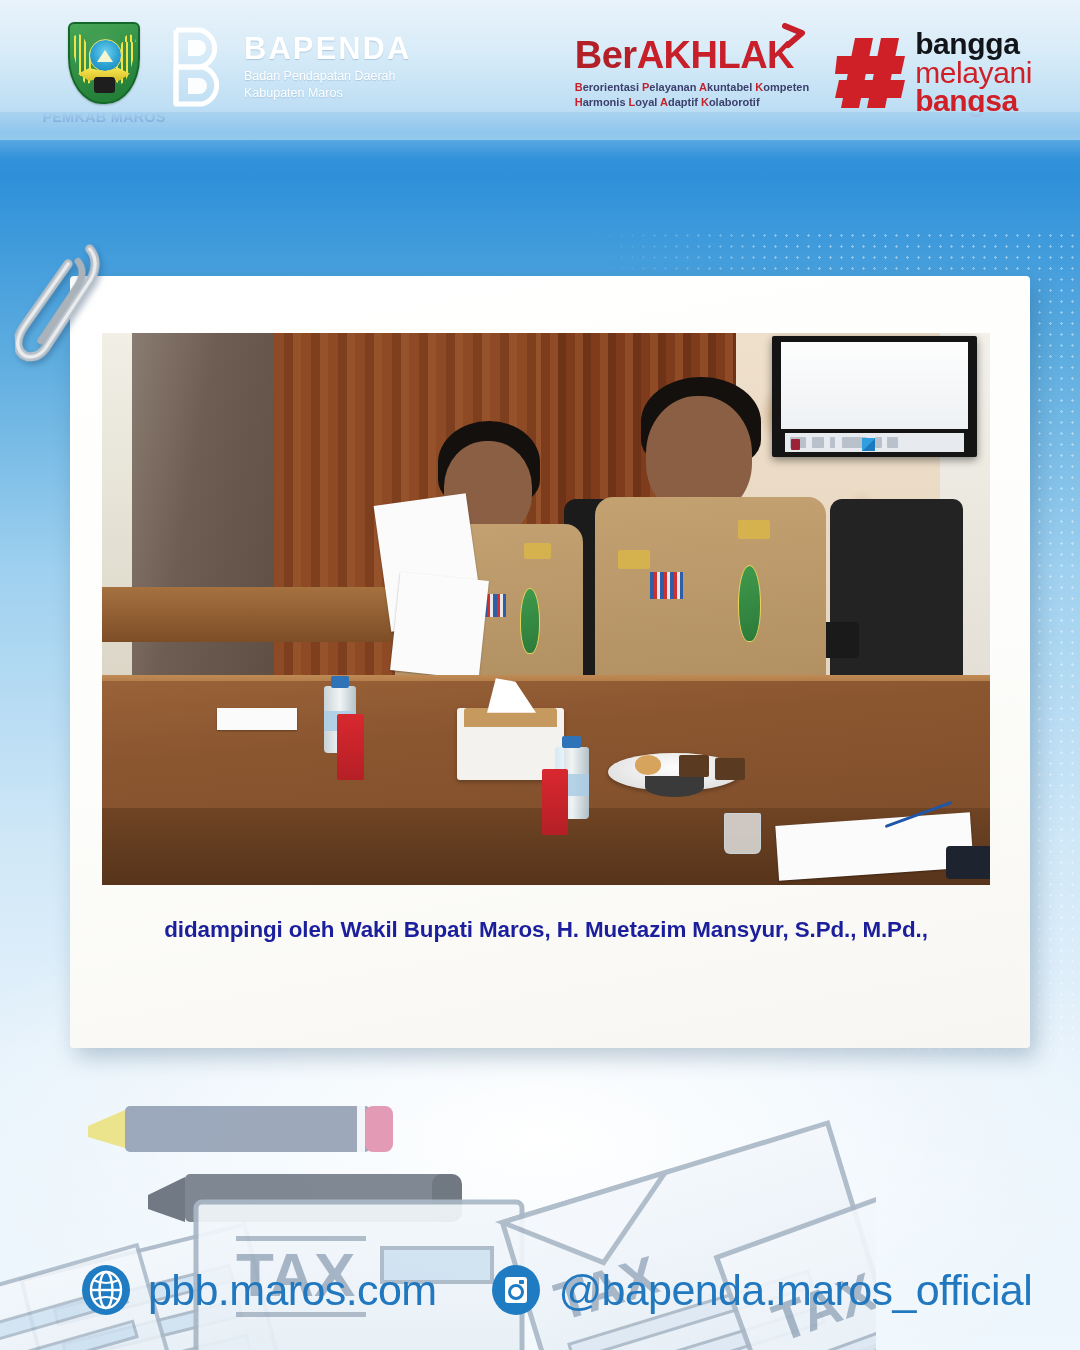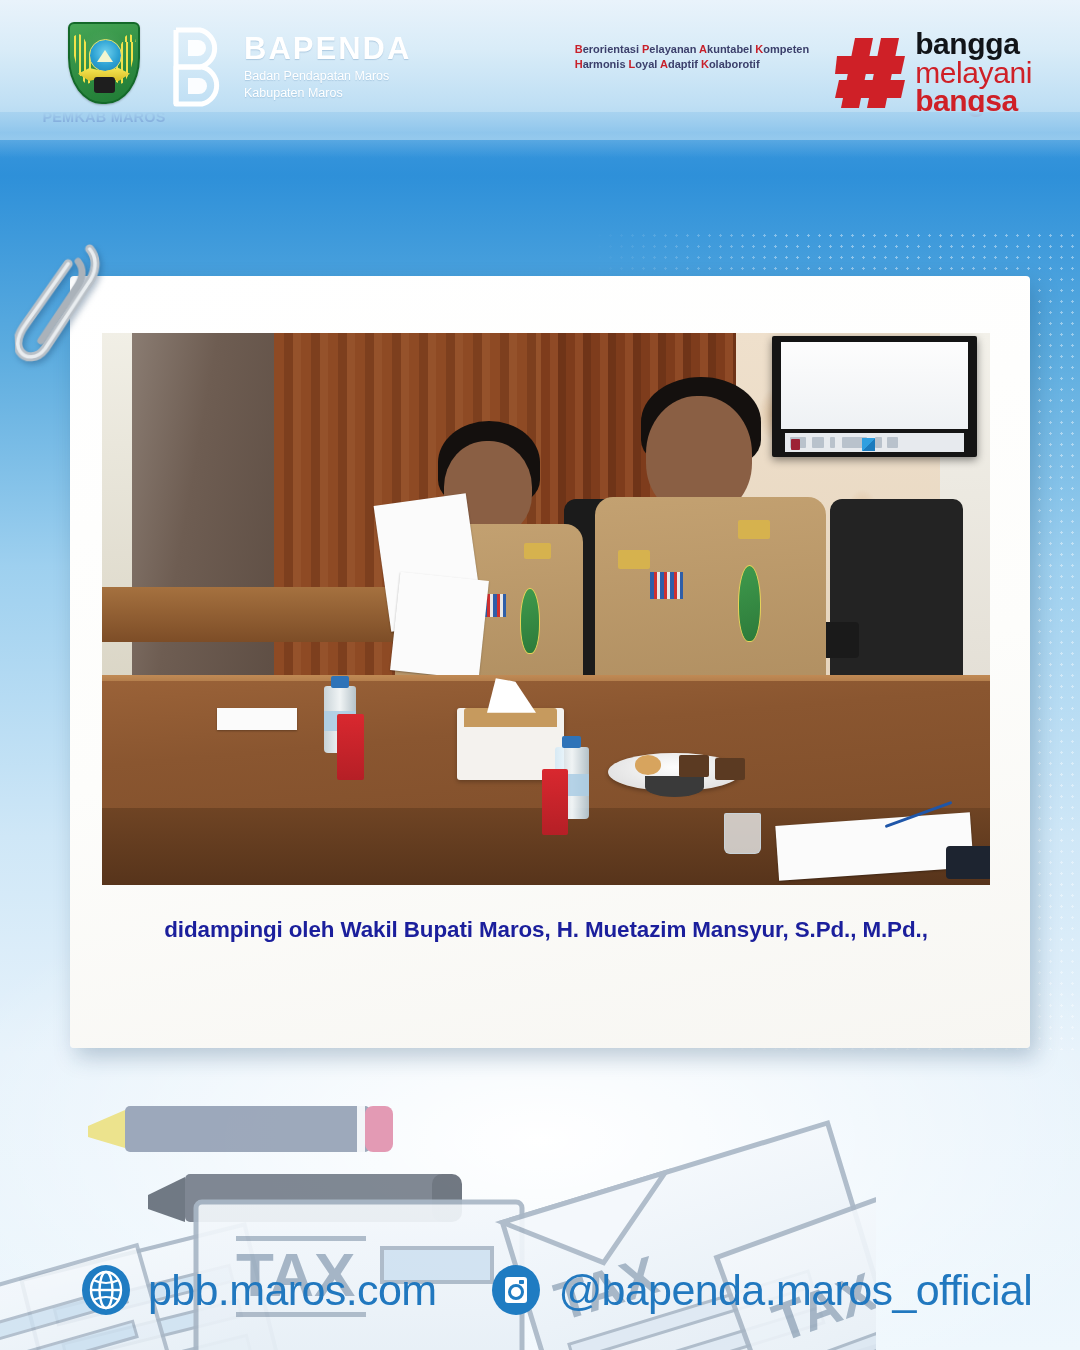--- a/index.html
+++ b/index.html
@@ -429,29 +429,35 @@
           <path d="M6 4 H30 a19 19 0 0 1 0 37 H6" stroke="#fff" stroke-width="5" fill="none" stroke-linejoin="round"></path>
           <path d="M6 41 H32 a19 19 0 0 1 0 37 H6 Z" stroke="#fff" stroke-width="5" fill="none" stroke-linejoin="round"></path>
           <circle cx="27" cy="22" r="7" fill="#fff" opacity=".0"></circle>
           <path d="M18 14 h10 a8 8 0 0 1 0 16 h-10 Z" fill="#ffffff" opacity=".92"></path>
           <path d="M18 52 h11 a8 8 0 0 1 0 16 h-11 Z" fill="#ffffff" opacity=".92"></path>
         </svg>
       </div>
       <div class="bapenda-text">
         <div class="bapenda-title">BAPENDA</div>
         <div class="bapenda-sub">
-          <div>Badan Pendapatan Maros</div>
+          <div>Badan Pendapatan Daerah</div>
           <div>Kabupaten Maros</div>
         </div>
       </div>
     </div>
   </div>
 
   <div class="hdr-right">
     <div class="akhlak">
+      <div class="akhlak-title">
+        <span class="ber">Ber</span><span>AKHLAK</span>
+        <svg class="akhlak-swoosh" viewBox="0 0 26 26">
+          <path d="M3 3 L20 10 L6 22" stroke="#c8202a" stroke-width="6" fill="none" stroke-linecap="round" stroke-linejoin="round"></path>
+        </svg>
+      </div>
       <div class="akhlak-sub">
         <div><span class="cap">B</span>erorientasi <span class="cap">P</span>elayanan <span class="cap">A</span>kuntabel <span class="cap">K</span>ompeten</div>
         <div><span class="cap">H</span>armonis <span class="cap">L</span>oyal <span class="cap">A</span>daptif <span class="cap">K</span>olaborotif</div>
       </div>
     </div>
 
     <div class="bangga">
       <svg class="hashtag" viewBox="0 0 72 74">
         <g fill="#cf2027">
           <polygon points="20,2 38,2 24,72 6,72"></polygon>

